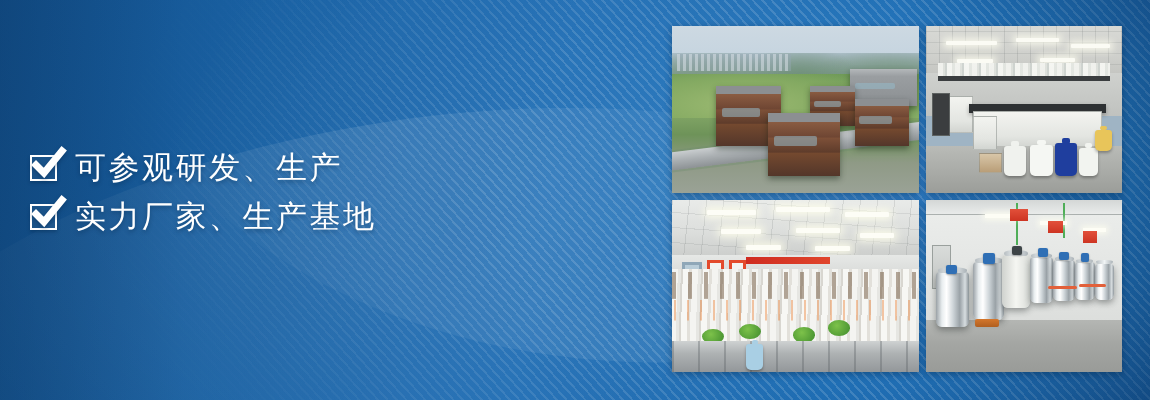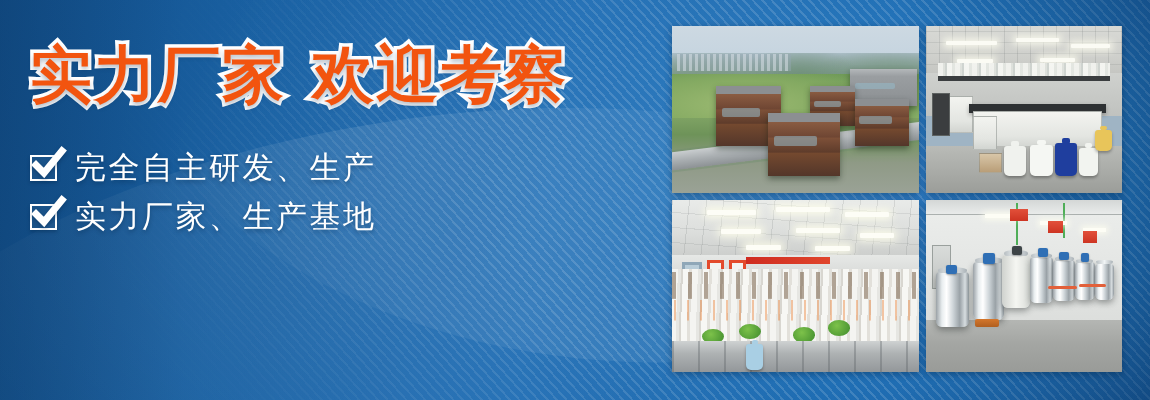--- a/index.html
+++ b/index.html
@@ -338,35 +338,32 @@
 <div class="banner">
 
   <div class="bg-base"></div>
   <div class="bg-stripes"></div>
   <div class="bg-swoosh"></div>
   <div class="bg-swoosh2"></div>
   <div class="bg-vignette"></div>
 
   <div class="left-col">
 
-    <div class="headline">
-      <span>实力厂家</span><span class="gap"></span><span>欢迎考察</span>
-    </div>
 
     <div class="bullets">
 
 
       <div class="bullet-row">
         <span class="cbox">
           <span class="sq"></span>
           <svg viewBox="0 0 34 34" aria-hidden="true">
             <path d="M5 17 L13 25 L31 3" fill="none" stroke="#ffffff" stroke-width="7" stroke-linecap="square" stroke-linejoin="miter"></path>
           </svg>
         </span>
-        <span class="bullet-text">完全自主研发、生产</span>
+        <span class="bullet-text">可参观研发、生产</span>
       </div>
 
       <div class="bullet-row">
         <span class="cbox">
           <span class="sq"></span>
           <svg viewBox="0 0 34 34" aria-hidden="true">
             <path d="M5 17 L13 25 L31 3" fill="none" stroke="#ffffff" stroke-width="7" stroke-linecap="square" stroke-linejoin="miter"></path>
           </svg>
         </span>
         <span class="bullet-text">实力厂家、生产基地</span>

